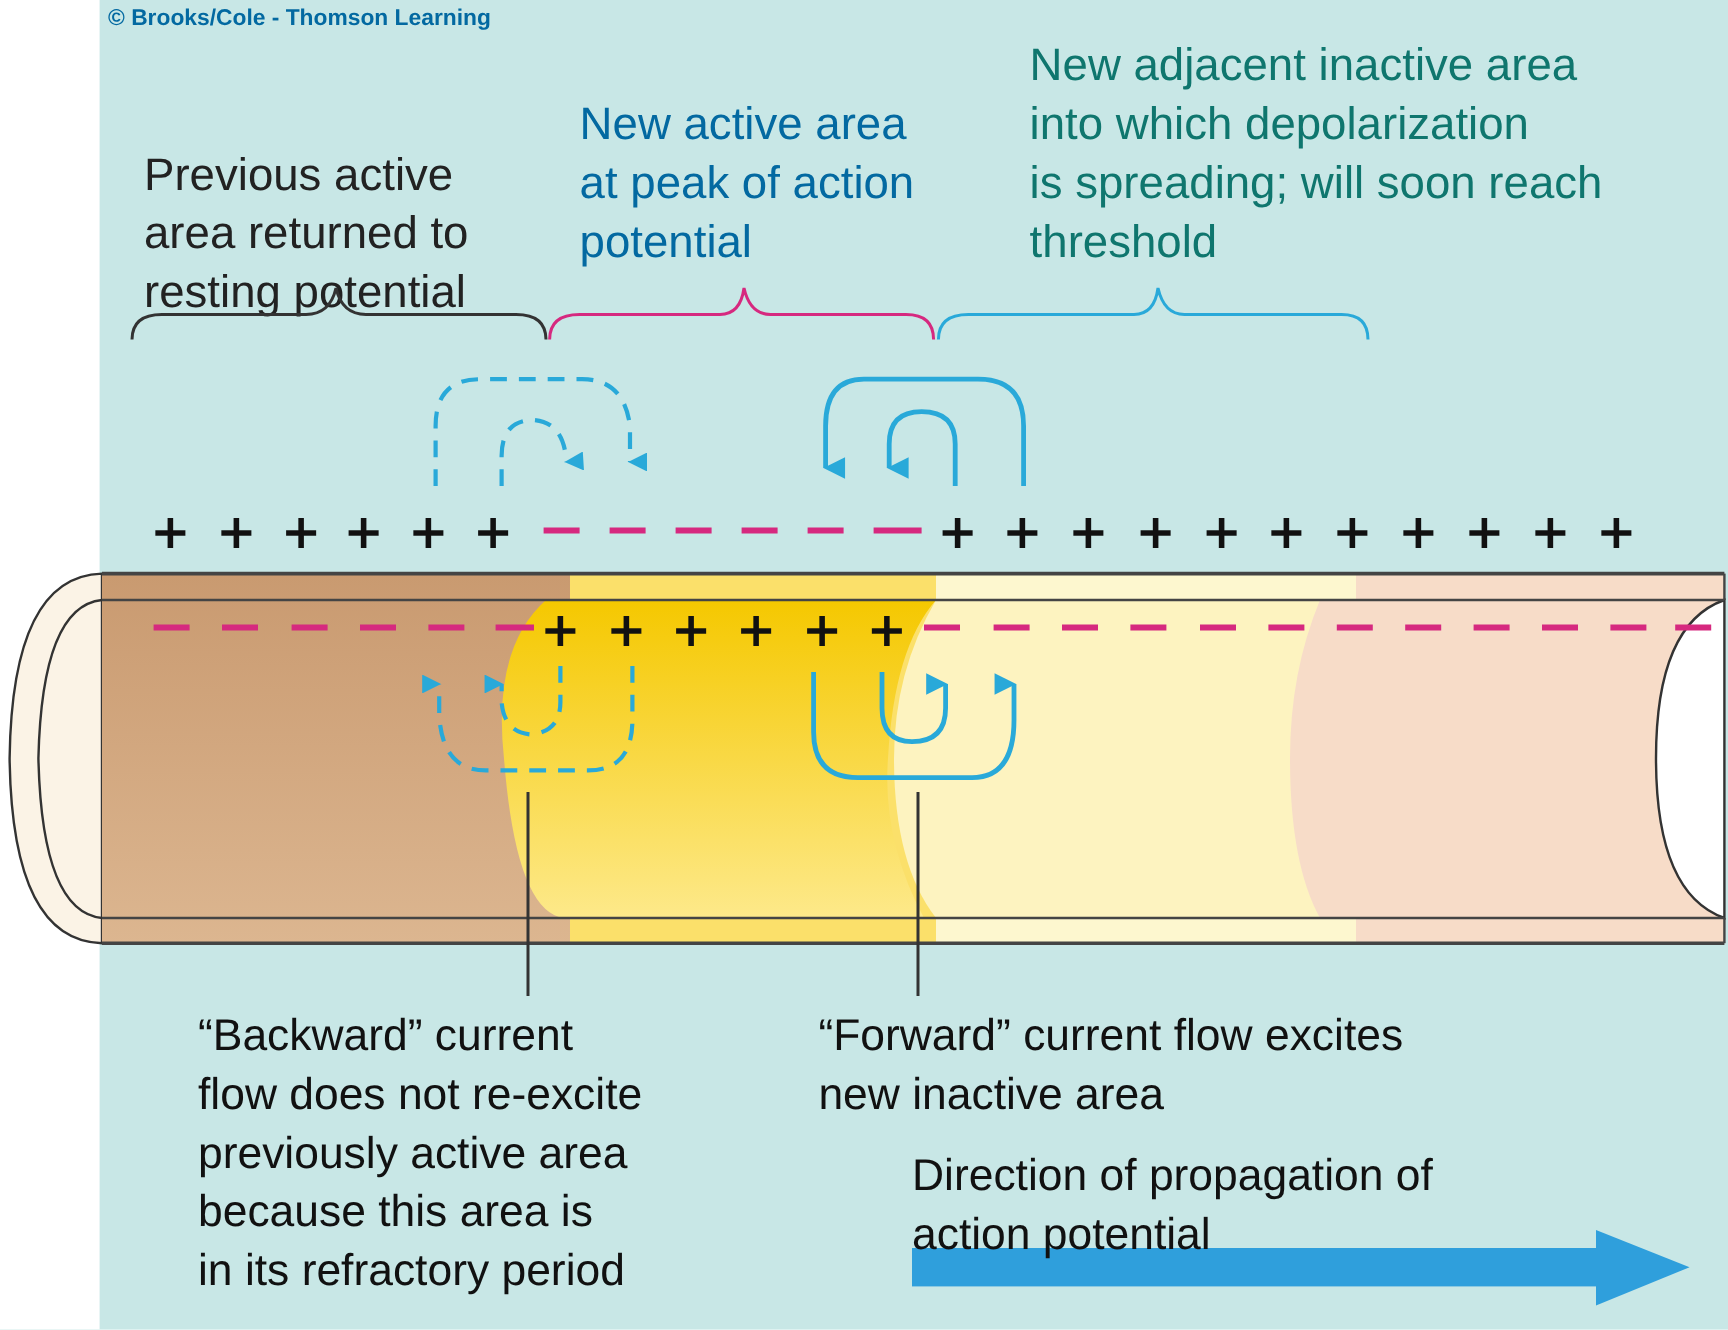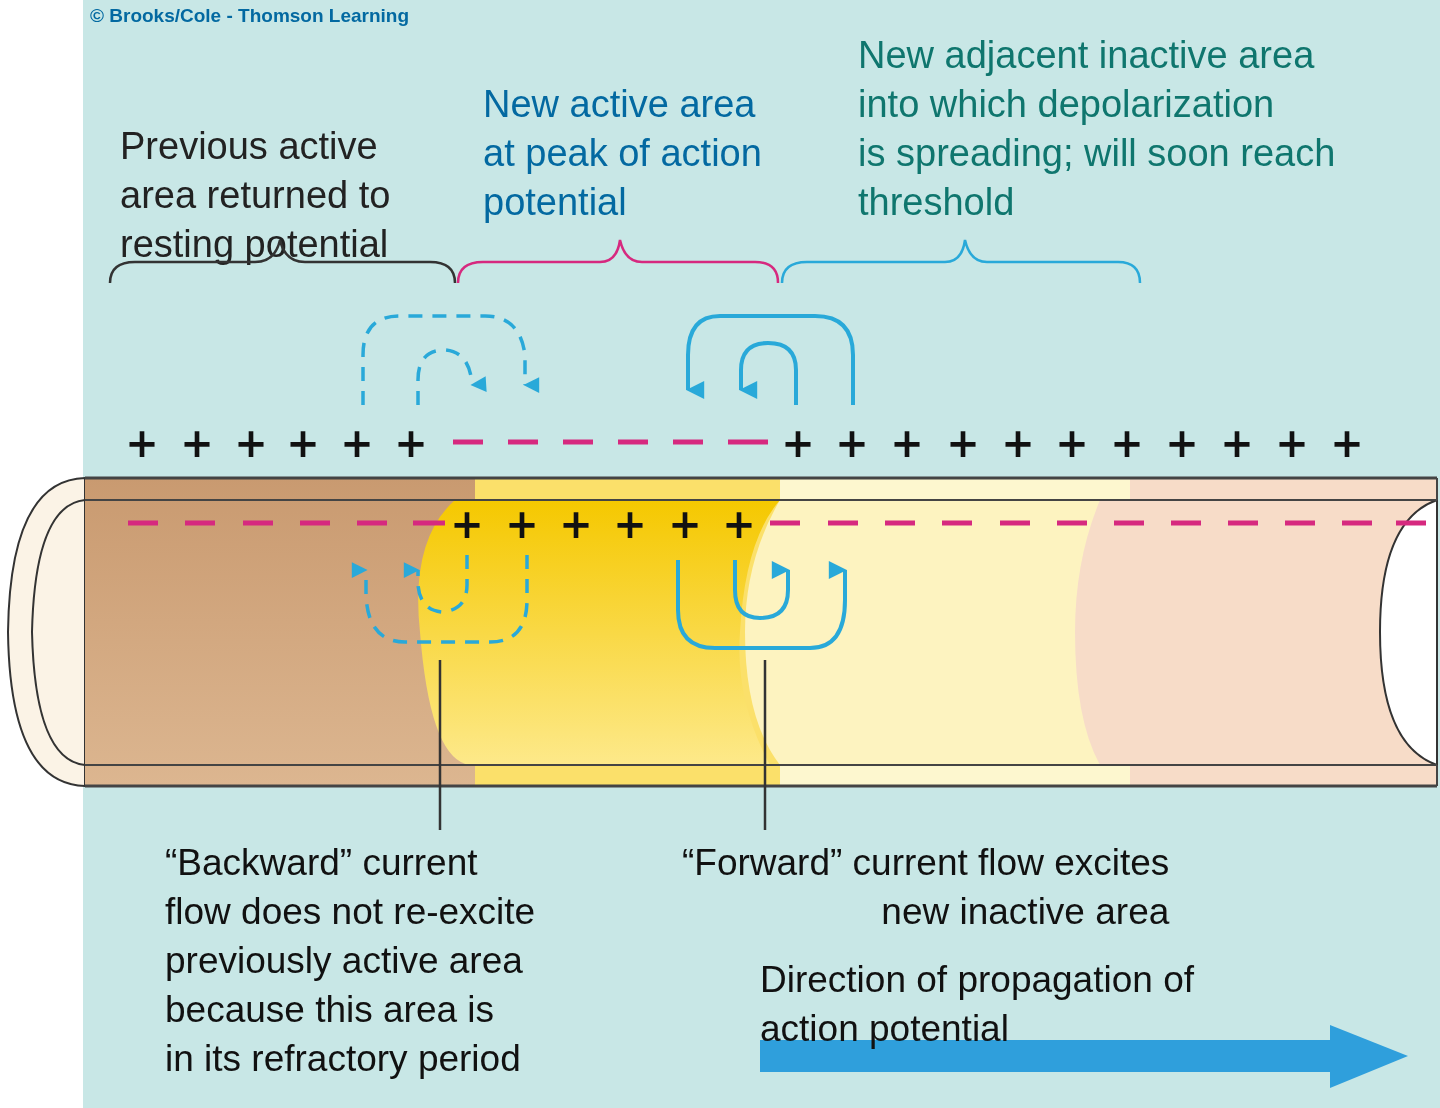--- a/index.html
+++ b/index.html
@@ -6,21 +6,21 @@
   body { width:1440px; height:1108px; position:relative; background:#ffffff; overflow:hidden;
          font-family:"Liberation Sans", sans-serif; }
   #panel { position:absolute; left:83px; top:0; width:1357px; height:1108px; background:#c8e7e6; }
   .credit { position:absolute; left:90px; top:5px; font-size:19px; font-weight:bold; color:#0369a1; }
   .label { position:absolute; font-size:38px; line-height:49px; white-space:pre-line; }
   .lbl-prev { left:120px; top:80px; color:#222;margin-top:42px; }
   .lbl-new { left:483px; top:80px; color:#0369a1; }
   .lbl-adj { left:858px; top:31px; color:#0f766e; }
   .note { position:absolute; font-size:37px; line-height:49px; font-weight:normal; color:#111; white-space:pre-line; }
   .note-back { left:165px; top:838px; }
-  .note-fwd { left:682px; top:838px;text-align:right; }
+  .note-fwd { left:682px; top:838px; }
   .note-dir { left:760px; top:945px;margin-top:10px; }
   svg#art { position:absolute; left:0; top:0; }
   .charge { font-family:"DejaVu Sans", sans-serif; font-weight:bold; }
 </style>
 </head>
 <body>
 
 <div id="panel"></div>
 <div class="credit">© Brooks/Cole - Thomson Learning</div>
 

